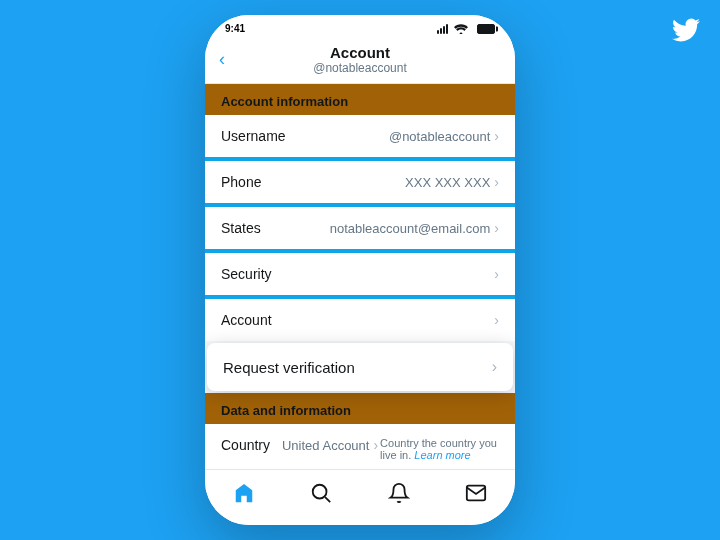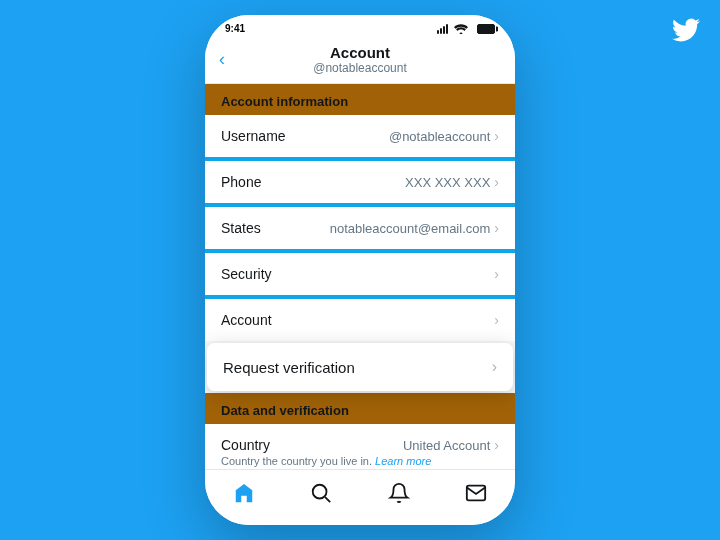--- a/index.html
+++ b/index.html
@@ -296,24 +296,24 @@
 
     </div>
 
     <div style="padding: 0 0; background: #F5F8FA; position: relative;">
       <div class="request-verification-item">
         <span class="request-verification-label">Request verification</span>
         <span class="chevron" style="font-size:16px; color:#AAB8C2;">›</span>
       </div>
     </div>
 
-    <div class="section-header">Data and verification</div>
+    <div class="section-header">Data and information</div>
     <div class="list-section">
 
-      <div class="list-item" style="align-items: flex-start; flex-direction: column; gap: 2px;">
+      <div class="list-item" style="align-items: flex-start; flex-direction: row; gap: 2px;">
         <div style="display:flex; justify-content:space-between; width:100%; align-items:center;">
           <span class="list-item-label">Country</span>
           <span class="list-item-value">
             <span>United Account</span>
             <span class="chevron">›</span>
           </span>
         </div>
         <div style="font-size:11px; color:#657786;">
           <span>Country the country you live in.</span>
           <span style="color:#1DA1F2; cursor:pointer;font-style:italic;">Learn more</span>

